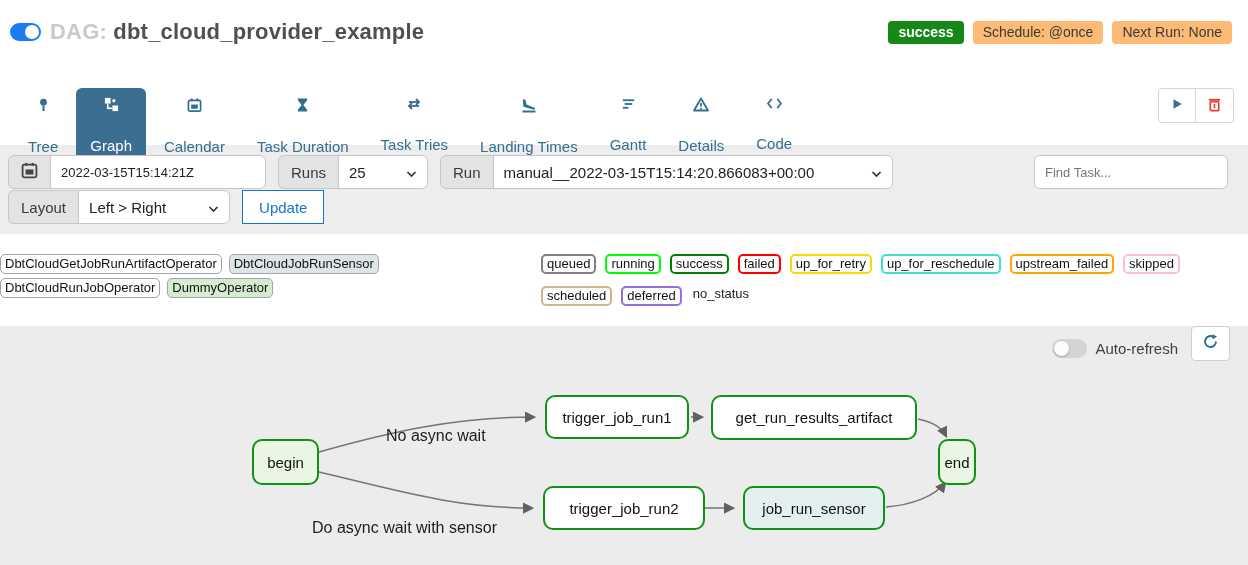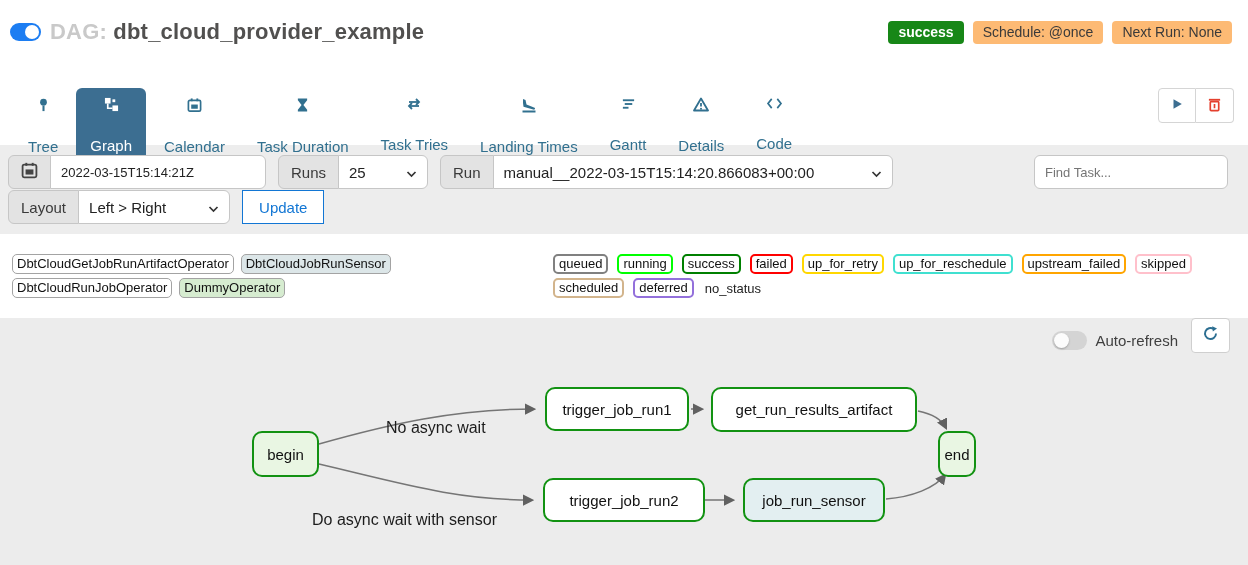--- a/index.html
+++ b/index.html
@@ -39,23 +39,23 @@
   .igroup > :first-child { border-radius: 6px 0 0 6px; }
   .igroup > :last-child { border-radius: 0 6px 6px 0; }
   .igroup > * + * { margin-left: -1px; }
   .tinput { height: 34px; border: 1px solid #c6c6c6; background: #fff; font-size: 13px; color: #222; padding: 0 10px; font-family: "Liberation Sans", sans-serif; }
   .sel { height: 34px; border: 1px solid #c6c6c6; background: #fff; font-size: 15px; color: #222; display: flex; align-items: center; padding: 0 10px; cursor: pointer; }
   .sel .chev { margin-left: auto; padding-left: 10px; }
   .find-task { margin-left: auto; margin-right: 12px; width: 194px; border-radius: 6px; }
   .update-btn { margin-left: 12px; height: 34px; padding: 0 16px; background: #fff; border: 1.5px solid #1276d4; color: #1276d4; font-size: 15px; border-radius: 0; cursor: pointer; font-family: "Liberation Sans", sans-serif; }
 
   
-  .legend { margin-top: 20px; display: flex; padding: 0 12px; align-items: flex-start; }
+  .legend { margin-top: 20px; display: flex; padding: 0 0; align-items: flex-start; }
   .ops { width: 541px; flex: none; display: flex; flex-wrap: wrap; gap: 4px 7px; }
-  .statuses { width: 700px; display: flex; flex-wrap: wrap; gap: 4px 9px; align-items: center; }
+  .statuses { width: 700px; display: flex; flex-wrap: wrap; gap: 12px 9px; align-items: flex-start; }
   .lbadge { font-size: 13px; color: #111; background: #fff; border: 1.5px solid #a3a3a3; border-radius: 5px; padding: 1px 4px 2px; white-space: nowrap; }
   .sbadge { font-size: 13px; color: #111; background: #fff; border: 2px solid #808080; border-radius: 5px; padding: 0 4px 1px; white-space: nowrap; }
   .nostatus { font-size: 13px; color: #222; padding-left: 2px; }
 
   
   .graph { position: relative; margin-top: 20px; height: 247px; background: #ececec; }
   .edges { position: absolute; left: 0; top: 0; }
   .node { position: absolute; display: flex; align-items: center; justify-content: center; border: 2.5px solid #129212; border-radius: 10px; background: #fff; font-size: 15px; color: #111; cursor: pointer; }
   .elabel { position: absolute; font-size: 16px; color: #1c1c1c; white-space: nowrap; }
   .autorefresh { position: absolute; top: 0; right: 18px; display: flex; align-items: center; gap: 8px; }

